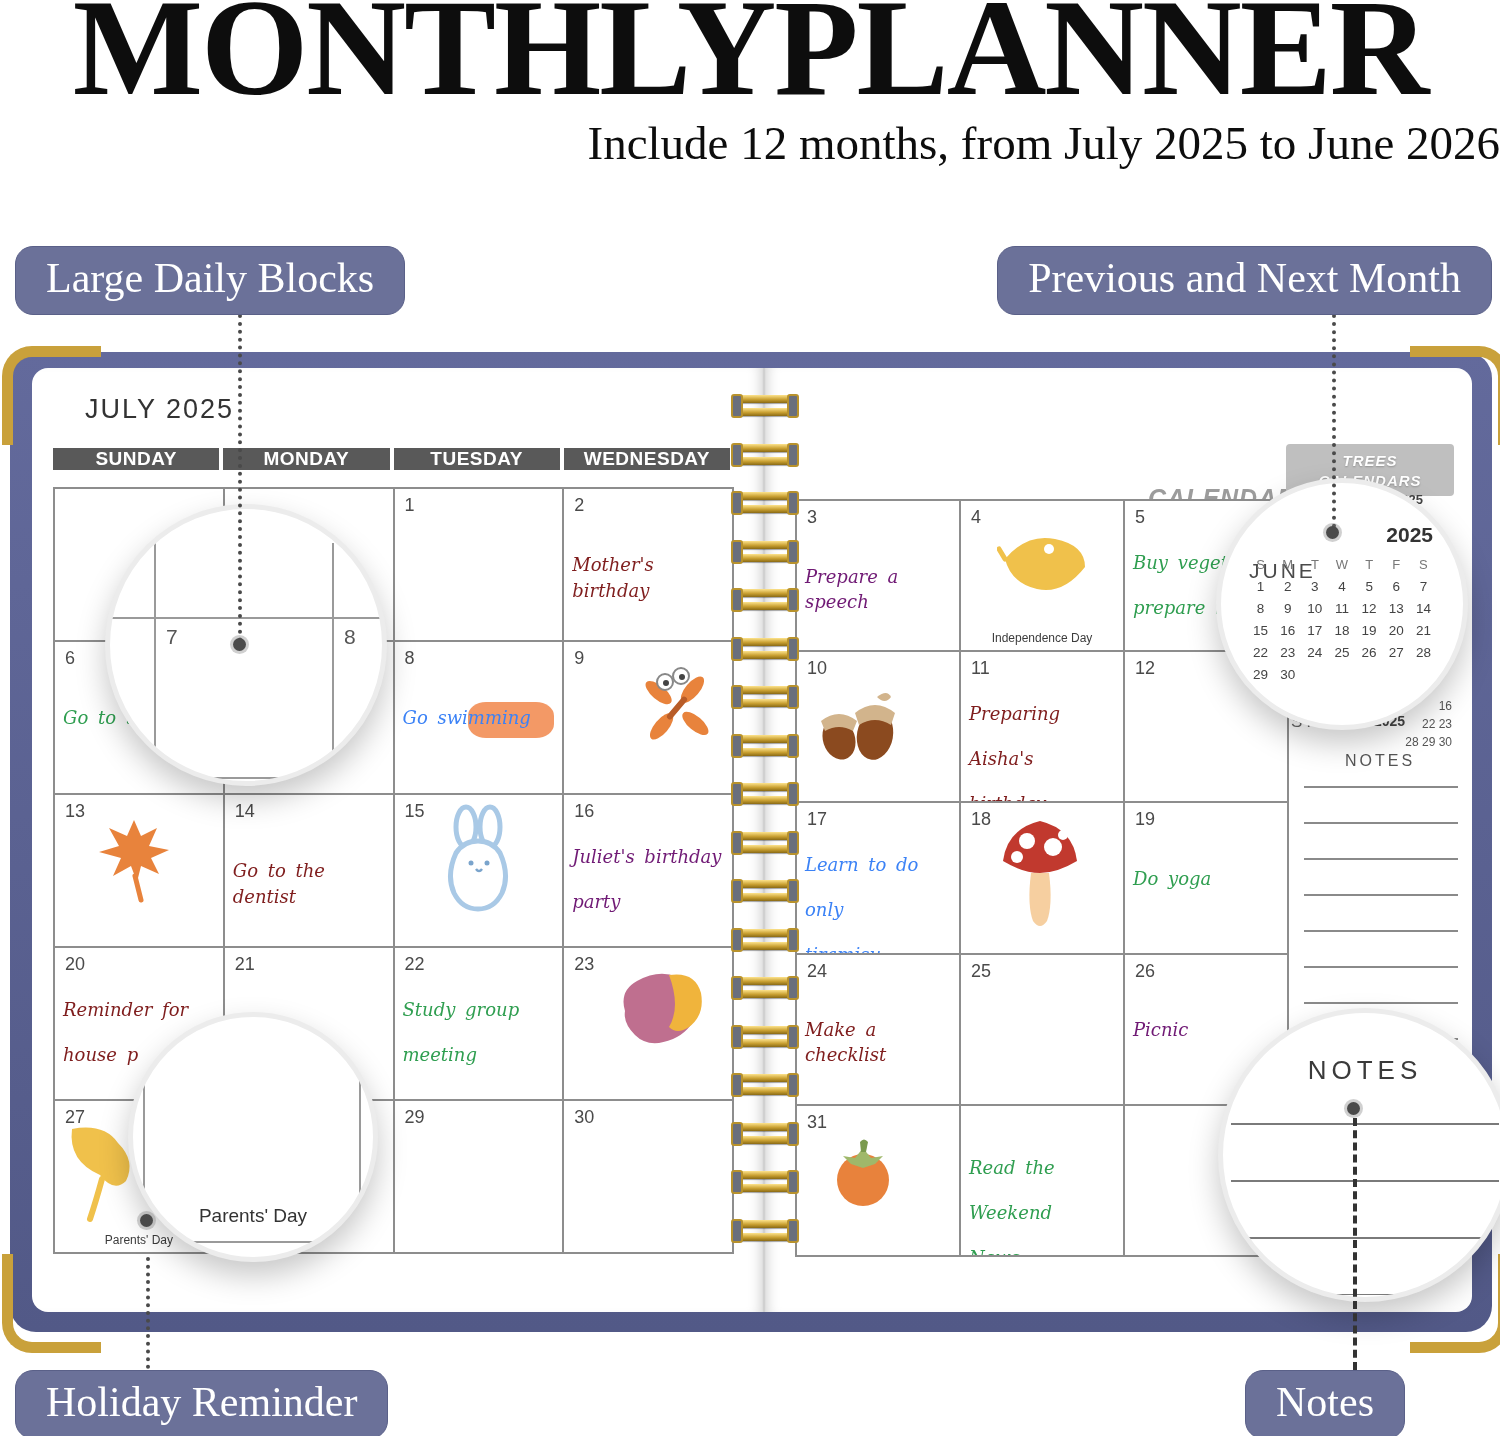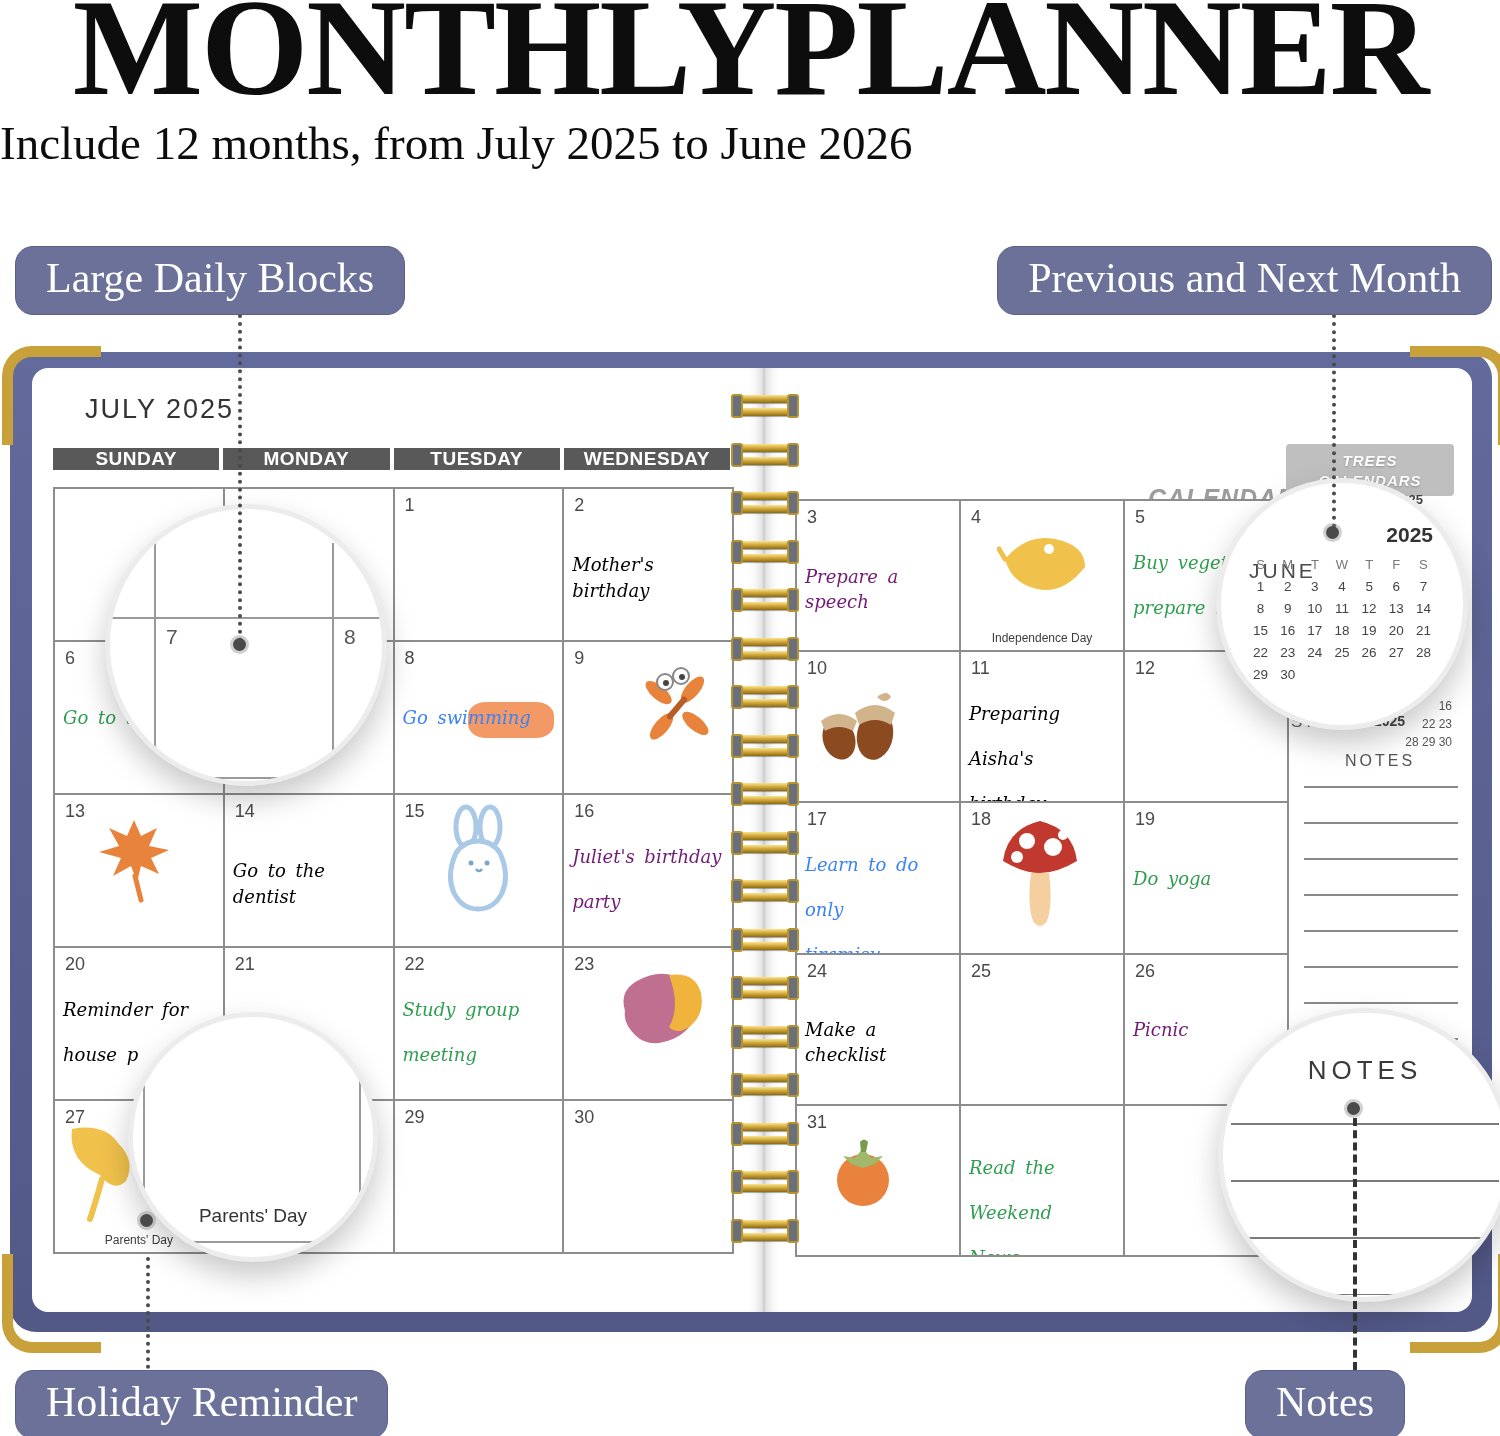--- a/index.html
+++ b/index.html
@@ -4,21 +4,21 @@
 <style>
   html,body{margin:0;padding:0;background:#fff;}
   .stage{position:relative;width:1500px;height:1436px;background:#fff;overflow:hidden;
          font-family:"Liberation Sans",sans-serif;}
   .abs{position:absolute;}
 
   
   #page-title{left:0;top:-24px;width:100%;text-align:center;
     font-family:"Liberation Serif",serif;font-weight:700;font-size:138px;
     letter-spacing:-2px;color:#0d0d0d;line-height:1.05;}
-  #page-subtitle{left:0;top:116px;width:100%;text-align:left;
+  #page-subtitle{left:0;top:116px;width:100%;text-align:right;
     font-family:"Liberation Serif",serif;font-size:47px;color:#0d0d0d;}
 
   
   .badge{position:absolute;background:#6b7199;color:#fff;z-index:70;
     font-family:"Liberation Serif",serif;font-size:42px;line-height:1.05;
     padding:9px 30px 14px;border-radius:18px;border:1px solid #5a6088;}
   #badge-daily{left:15px;top:246px;}
   #badge-prevnext{right:8px;top:246px;}
   #badge-holiday{left:15px;top:1370px;}
   #badge-notes{left:1245px;top:1370px;}
@@ -85,21 +85,21 @@
   #left-grid{left:53px;top:487px;width:677px;height:763px;
     grid-template-columns:repeat(4,1fr);grid-template-rows:repeat(5,1fr);}
   #right-grid{left:795px;top:499px;width:490px;height:754px;
     grid-template-columns:repeat(3,1fr);grid-template-rows:repeat(5,1fr);}
   .cell{background:#fff;position:relative;overflow:hidden;}
   .daynum{position:absolute;left:10px;top:6px;font-size:18px;color:#4a4a4a;}
   .note{position:absolute;left:8px;right:4px;top:42%;
     font-family:"DejaVu Serif",serif;font-style:italic;font-size:18px;
     word-spacing:4px;line-height:1.4;z-index:3;}
   .note.two{top:26%;line-height:2.5;}
-  .ink-blue{color:#000000;}.ink-green{color:#2f9e50;}.ink-red{color:#3b82f6;}.ink-purple{color:#701a75;}
+  .ink-blue{color:#7f1d1d;}.ink-green{color:#2f9e50;}.ink-red{color:#3b82f6;}.ink-purple{color:#701a75;}
   .holiday{position:absolute;bottom:5px;left:0;width:100%;text-align:center;font-size:12px;color:#3c3c3c;z-index:2;}
   .hl-blob{position:absolute;left:44%;top:40%;width:86px;height:36px;background:#f08040;opacity:.8;
     border-radius:18px/14px;z-index:1;}
   .art{position:absolute;z-index:2;}
 
   
   .side-txt{position:absolute;z-index:8;color:#555;}
   #june-partial{left:1394px;top:492px;font-size:13px;font-weight:bold;color:#444;}
   #aug-label{left:1238px;top:712px;font-size:17px;letter-spacing:1px;color:#666;}
   #aug-year{left:1374px;top:713px;font-size:14px;font-weight:bold;color:#444;}

